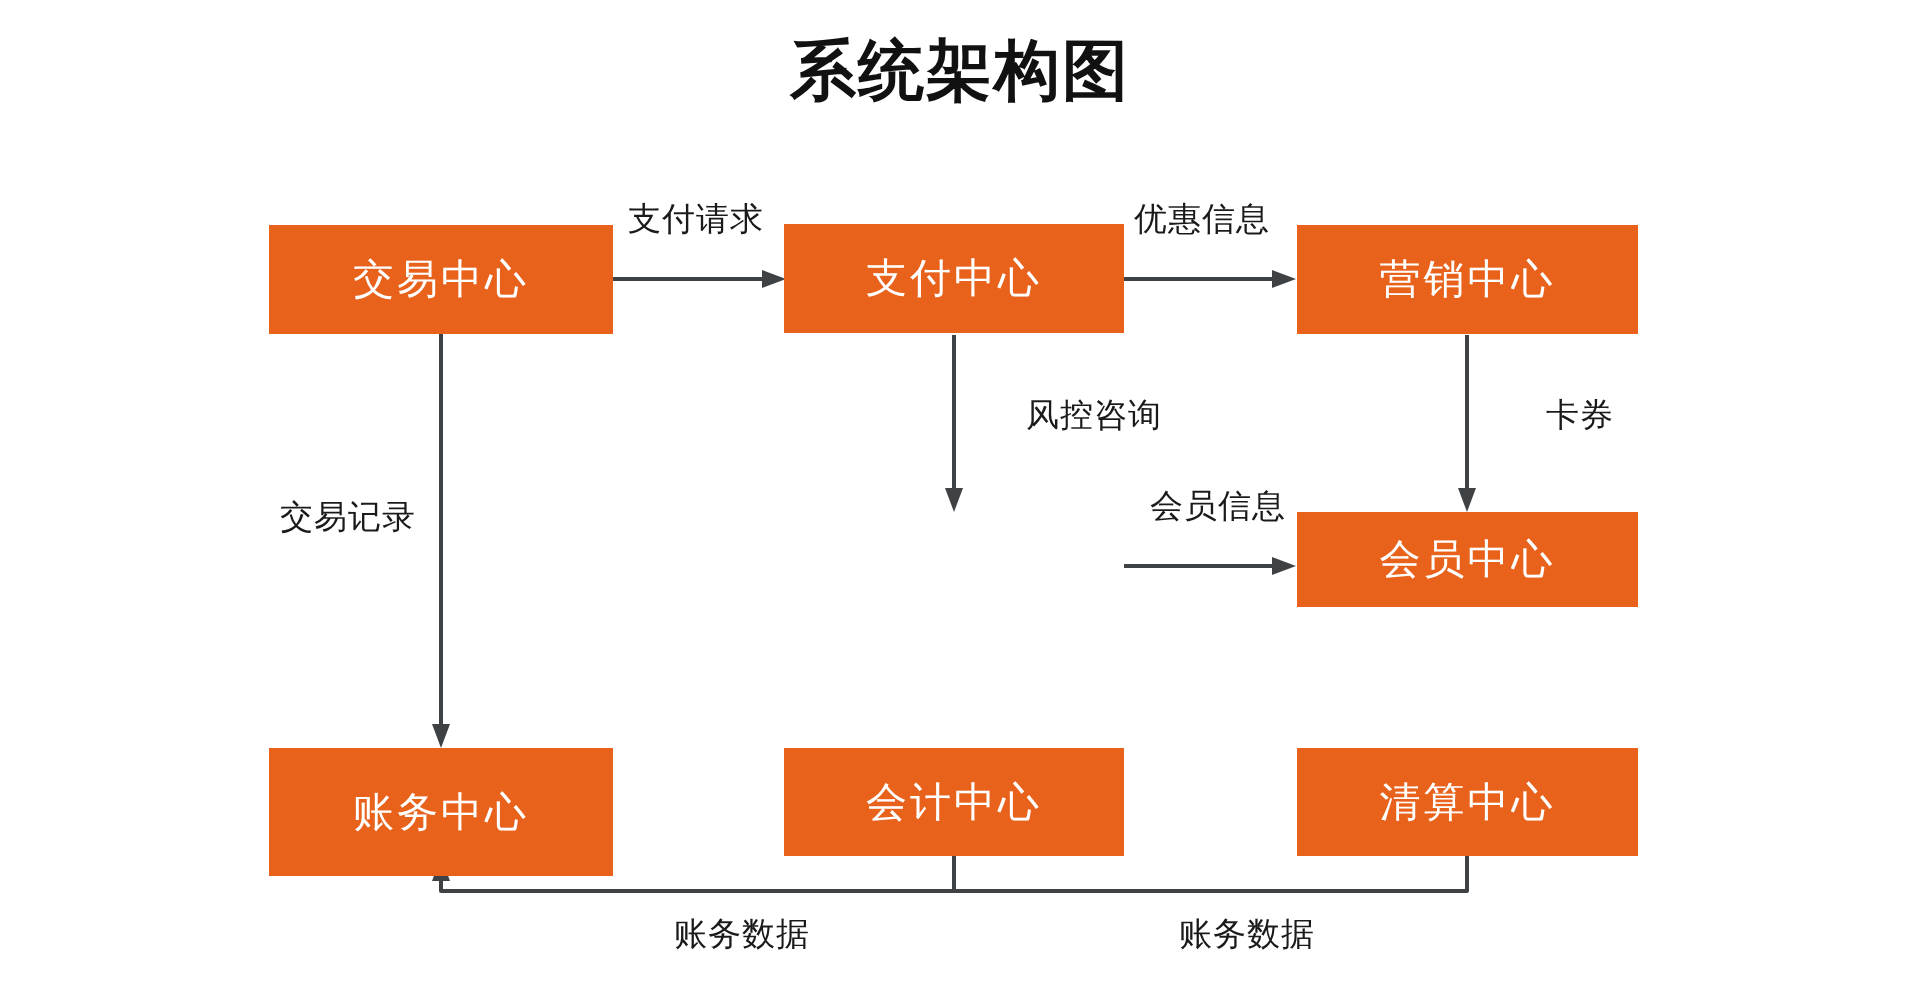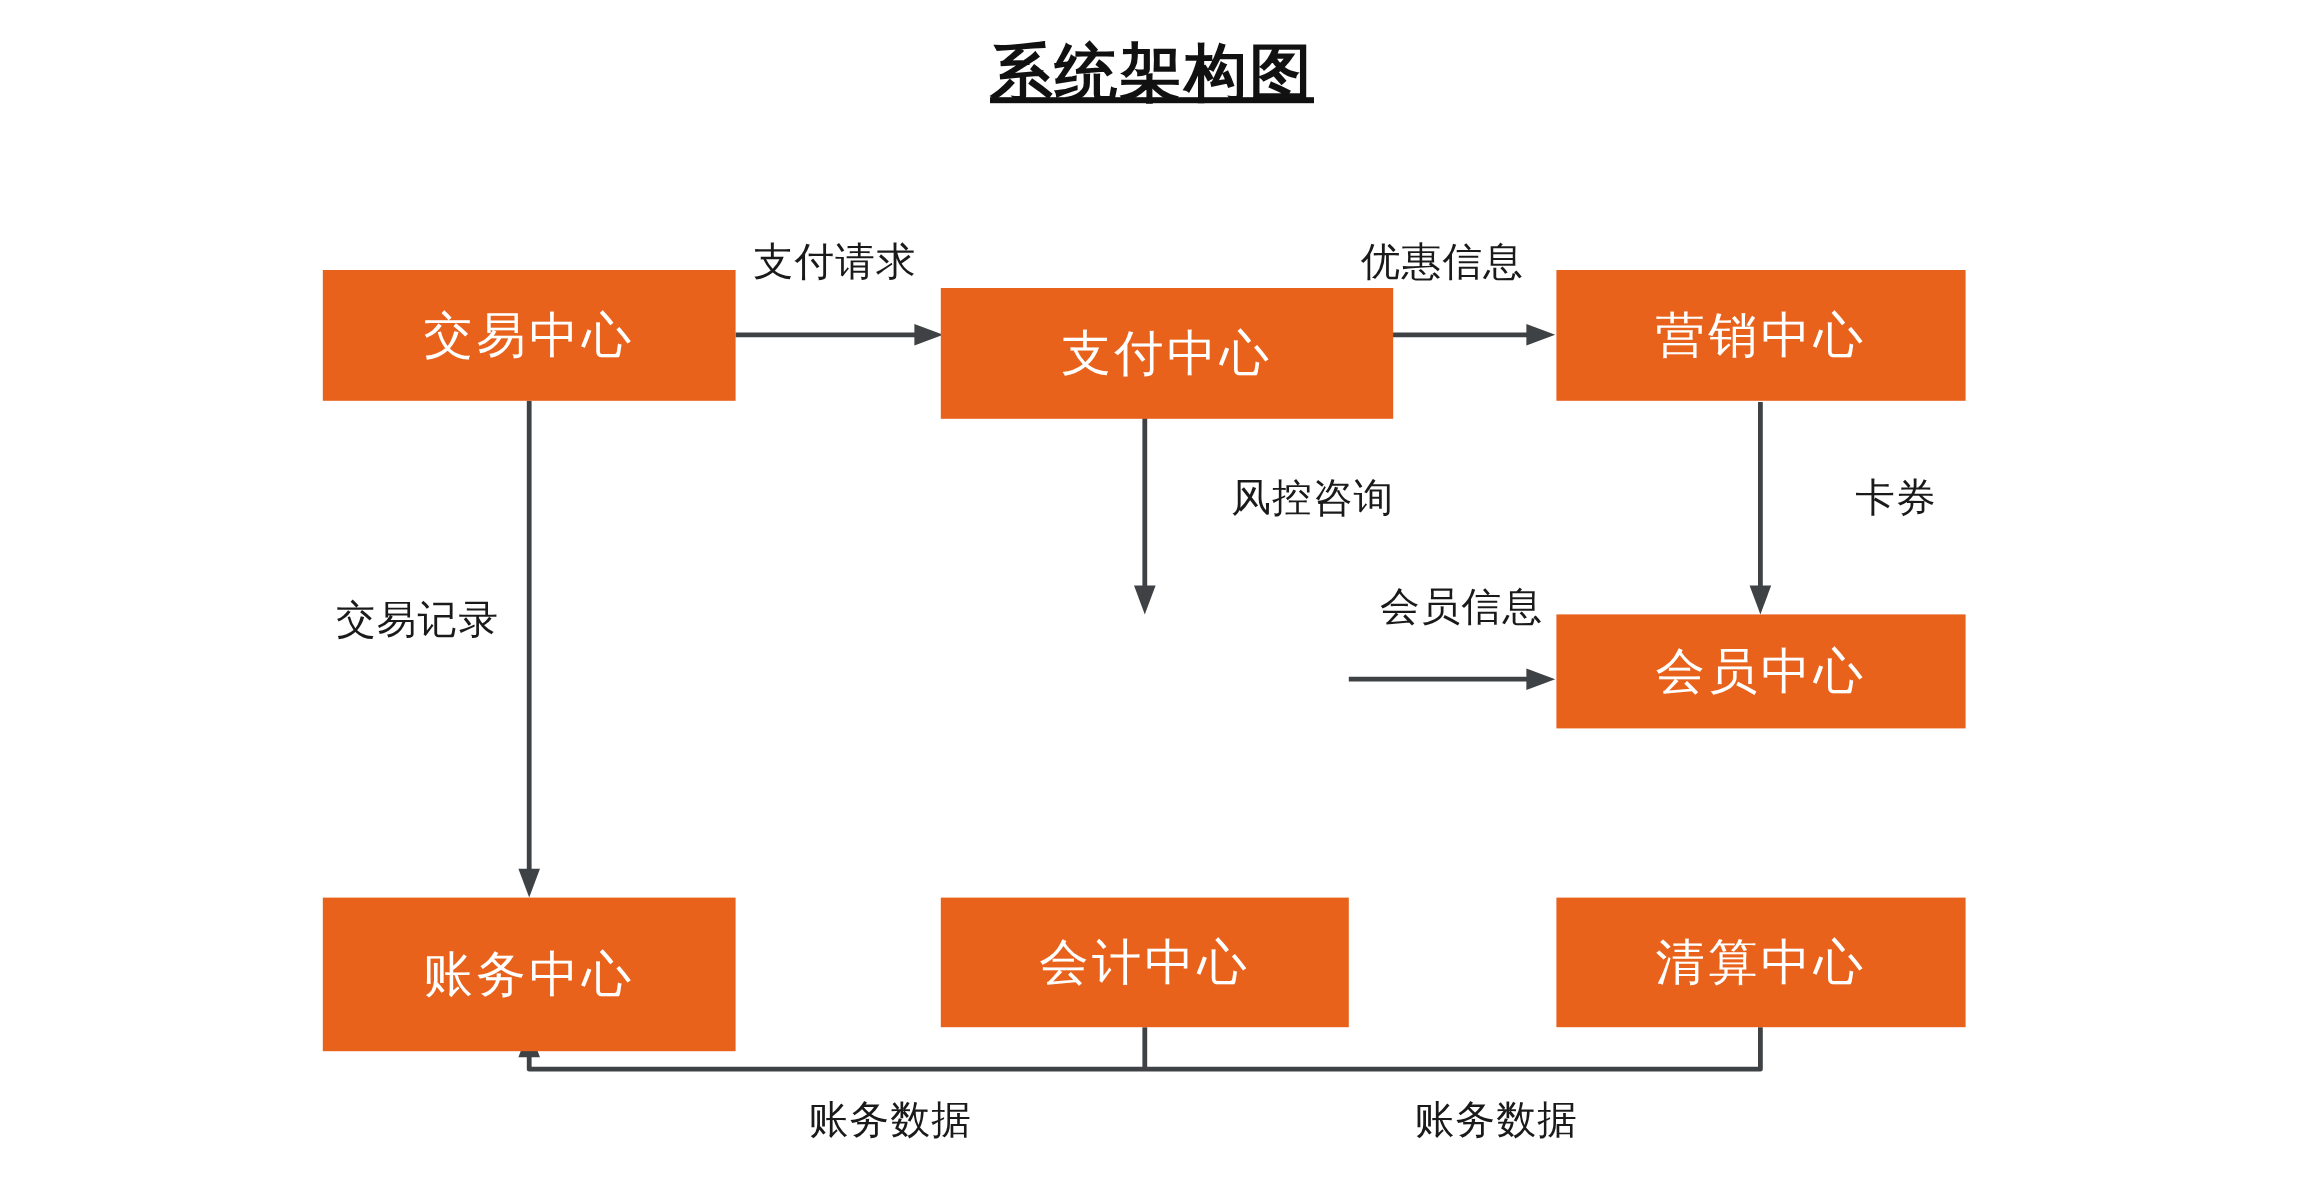--- a/index.html
+++ b/index.html
@@ -17,25 +17,24 @@
     height: 1002px;
     background: var(--bg);
     overflow: hidden;
     font-family: "Liberation Sans", "DejaVu Sans", sans-serif;
   }
   .title {
     position: absolute;
     left: 0; right: 0;
     top: 26px;
     text-align: center;
-    font-size: 52px;
+    font-size: 66px;
     font-weight: 700;
     color: #111111;
     letter-spacing: 2px;
-    text-decoration: underline;
   }
   .node {
     position: absolute;
     height: 109px;
     background: var(--node-fill);
     color: var(--node-text);
     display: flex;
     align-items: center;
     justify-content: center;
     font-size: 41px;
@@ -94,21 +93,21 @@
     <polygon class="edge-head" points="441,748 432,724 450,724"></polygon>
 
     <path class="edge-line" d="M 1467,856 L 1467,891 L 441,891 L 441,880"></path>
 
     <line class="edge-line" x1="954" y1="856" x2="954" y2="891"></line>
 
     <polygon class="edge-head" points="441,857 432,881 450,881"></polygon>
   </svg>
 
   <div class="node" style="left:269px; top:225px; width:344px;">交易中心</div>
-  <div class="node" style="left:784px; top:240px; width:377px;">支付中心</div>
+  <div class="node" style="left:784px; top:224px; width:340px;">支付中心</div>
   <div class="node" style="left:1297px; top:225px; width:341px;">营销中心</div>
 
   <div class="node" style="left:1297px; top:512px; width:341px; height:95px;">会员中心</div>
 
   <div class="node" style="left:269px; top:748px; width:344px; height:128px;">账务中心</div>
   <div class="node" style="left:784px; top:748px; width:340px; height:108px;">会计中心</div>
   <div class="node" style="left:1297px; top:748px; width:341px; height:108px;">清算中心</div>
 
   <div class="edge-label" style="left:696px; top:219px;">支付请求</div>
   <div class="edge-label" style="left:1202px; top:219px;">优惠信息</div>

